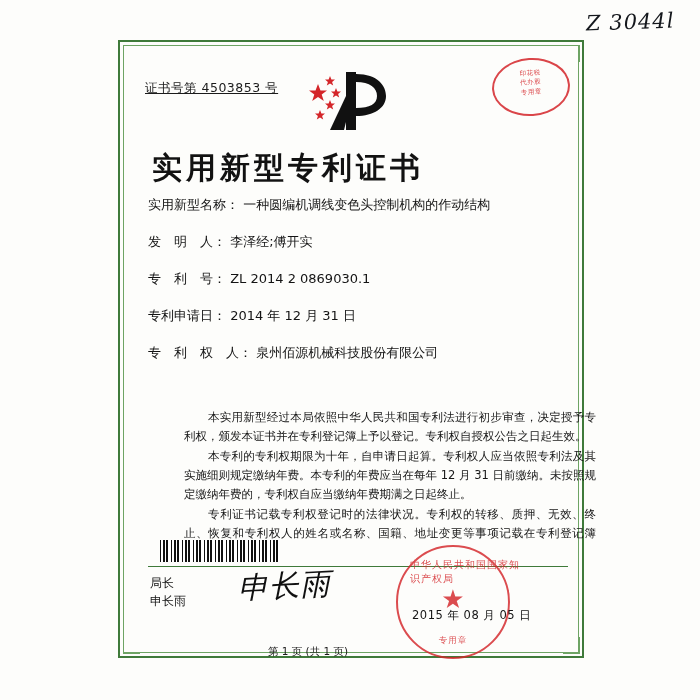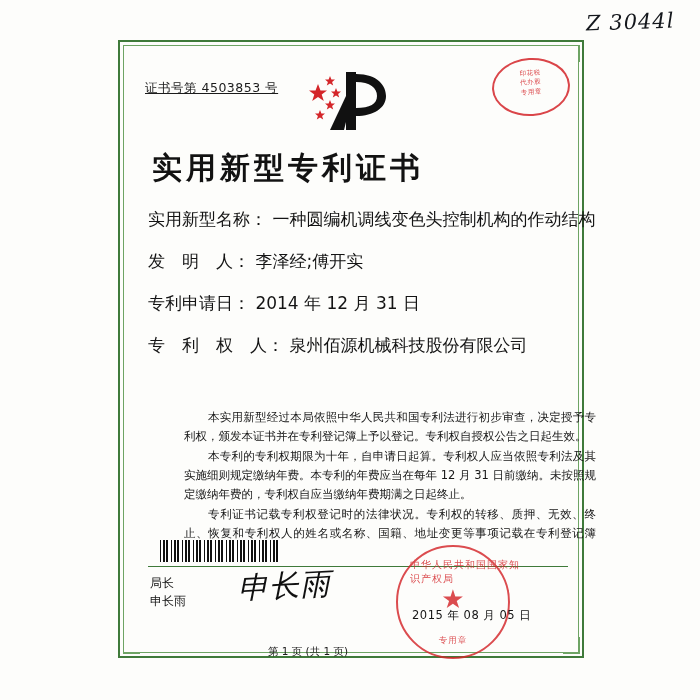--- a/index.html
+++ b/index.html
@@ -112,23 +112,23 @@
     font-family: "DejaVu Serif", serif;
     font-weight: bold;
     font-size: 30px;
     letter-spacing: 4px;
     color: #121212;
   }
 
   .fields {
     position: absolute;
     left: 148px;
-    top: 208px;
+    top: 196px;
     width: 420px;
-    font-size: 17px;
+    font-size: 13px;
     color: #141414;
   }
   .field-row {
     margin-bottom: 19px;
     white-space: nowrap;
   }
   .fl {
     display: inline-block;
     color: #141414;
   }
@@ -294,20 +294,24 @@
   <div class="fields">
     <div class="field-row">
       <span class="fl">实用新型名称：</span>
       <span class="fv">一种圆编机调线变色头控制机构的作动结构</span>
     </div>
     <div class="field-row">
       <span class="fl">发　明　人：</span>
       <span class="fv">李泽经;傅开实</span>
     </div>
     <div class="field-row">
+      <span class="fl">专　利　号：</span>
+      <span class="fv">ZL 2014 2 0869030.1</span>
+    </div>
+    <div class="field-row">
       <span class="fl">专利申请日：</span>
       <span class="fv">2014 年 12 月 31 日</span>
     </div>
     <div class="field-row">
       <span class="fl">专　利　权　人：</span>
       <span class="fv">泉州佰源机械科技股份有限公司</span>
     </div>
   </div>
 
   <div class="body-text">

